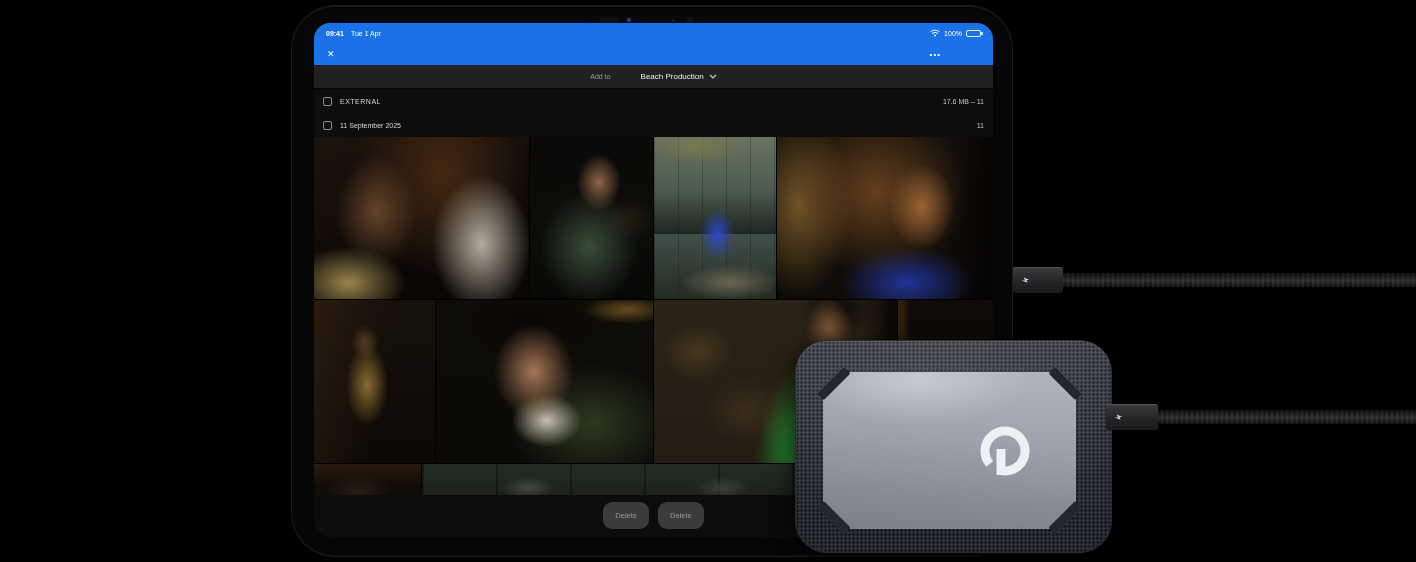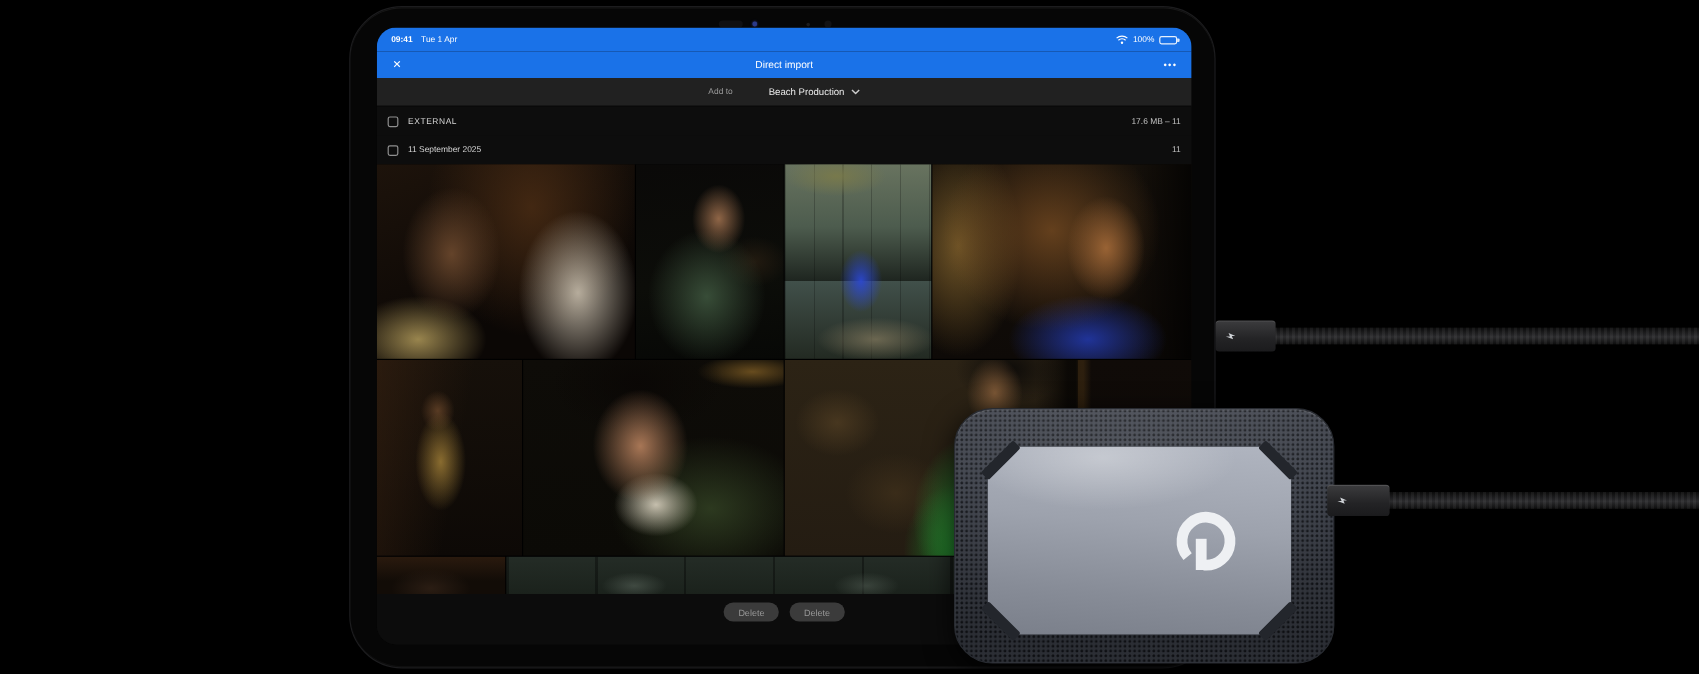--- a/index.html
+++ b/index.html
@@ -106,21 +106,21 @@
     radial-gradient(34px 14px at 22% 78%, rgba(92,104,94,.55), rgba(92,104,94,0) 80%),
     radial-gradient(34px 14px at 62% 78%, rgba(92,104,94,.45), rgba(92,104,94,0) 80%),
     repeating-linear-gradient(90deg, rgba(0,0,0,.35) 0 2px, rgba(0,0,0,0) 2px 74px),
     linear-gradient(180deg,#242c26,#1b221c); }
   .p-r3c3 { left:593px; top:327px; width:86px; height:31px; background:
     radial-gradient(30px 12px at 45% 50%, rgba(58,48,26,.8), rgba(58,48,26,0) 75%),
     linear-gradient(180deg,#17120a,#100c07); }
 
   .toolbar { height:42px; background:#0c0c0c; display:flex; align-items:flex-start;
              justify-content:center; gap:9px; padding-top:7px; }
-  .pill-btn { height:16px; padding:0 12px; border-radius:9px; background:#3b3b3b; border:none;
+  .pill-btn { height:27px; padding:0 12px; border-radius:9px; background:#3b3b3b; border:none;
               color:#979797; font-size:7.5px; font-family:inherit; display:flex; align-items:center; }
 
   
   .drive { position:absolute; left:795px; top:340px; width:317px; height:213px; z-index:5;
            border-radius:32px; background-color:#3e424b; border:1px solid #282b31;
            background-image:
              radial-gradient(300px 180px at 45% 28%, rgba(255,255,255,.09), rgba(255,255,255,0) 70%),
              linear-gradient(180deg, rgba(255,255,255,.06), rgba(0,0,0,0) 30%, rgba(0,0,0,.3) 88%),
              radial-gradient(circle at 1.5px 1.5px, rgba(18,20,25,.95) .8px, rgba(0,0,0,0) 1.5px);
            background-size:auto,auto,4px 4px;
@@ -182,21 +182,20 @@
             <path d="M2 4.6 A4.5 4.5 0 0 1 8 4.6" stroke="#fff" stroke-width="1" fill="none"></path>
             <circle cx="5" cy="6.6" r="1" fill="#fff"></circle>
           </svg>
           <span>100%</span>
           <span class="batt"><span class="fill"></span></span>
         </div>
       </div>
 
       <div class="titlebar">
         <span class="tb-close">✕</span>
-        <span class="tb-title">Direct import</span>
         <span class="tb-more">•••</span>
       </div>
 
       <div class="addto">
         <span class="addto-label">Add to</span>
         <span class="addto-value">Beach Production</span>
         <svg width="8" height="5" viewBox="0 0 8 5">
           <polyline points="1,1 4,4 7,1" stroke="#cccccc" stroke-width="1.2" fill="none"></polyline>
         </svg>
       </div>

